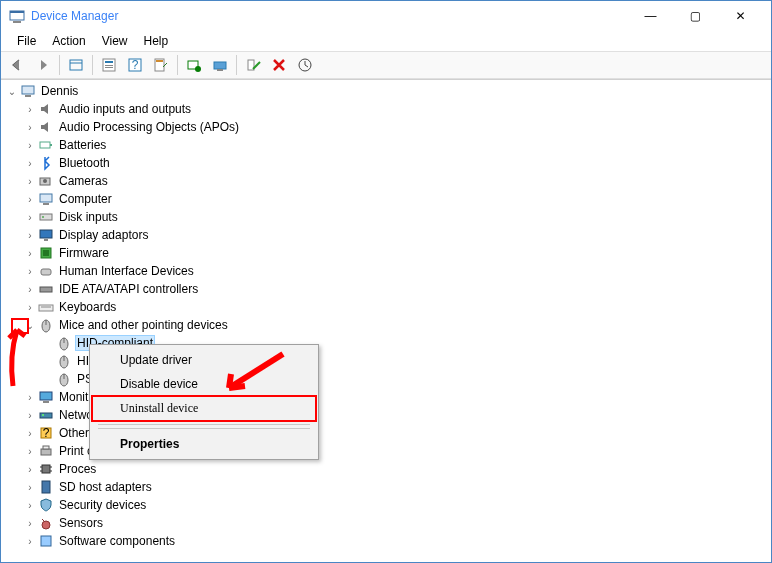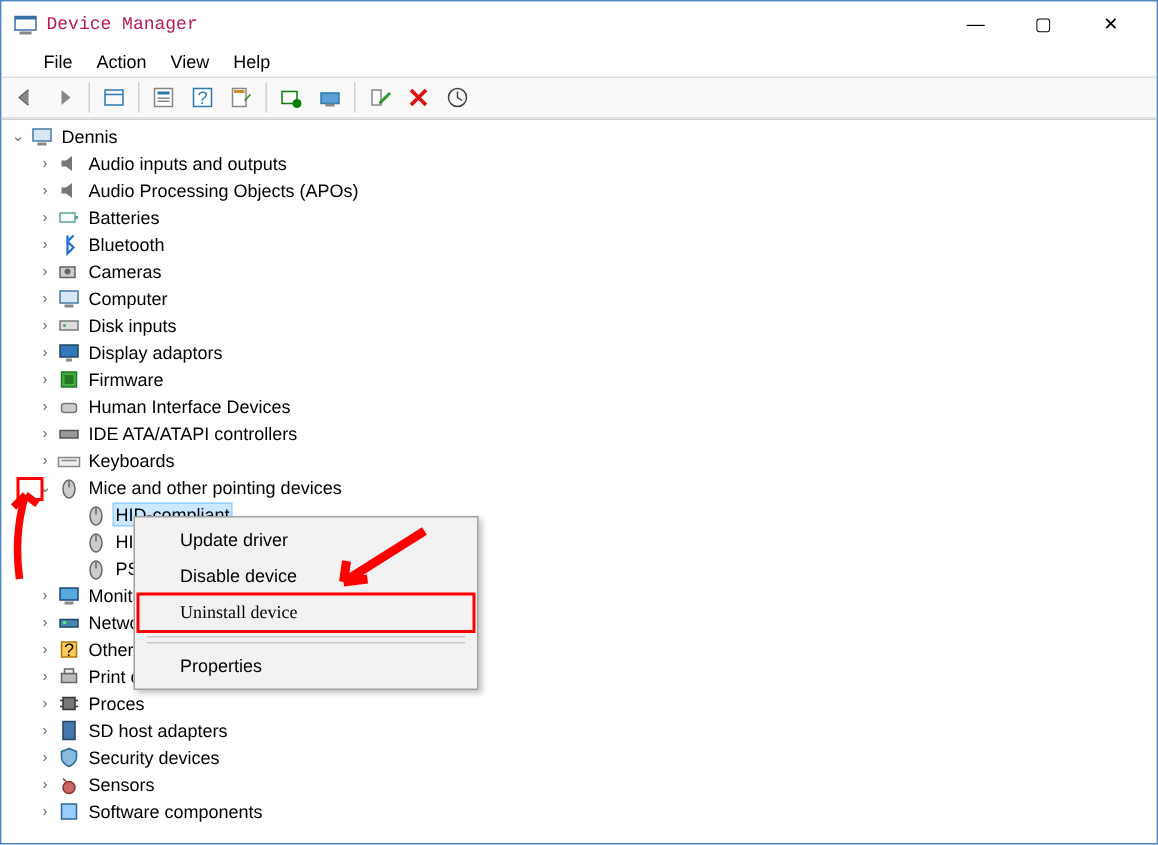--- a/index.html
+++ b/index.html
@@ -1,39 +1,39 @@
 <!DOCTYPE html>
 <html><head>
 <meta charset="utf-8">
 <style>
 * { box-sizing: border-box; margin: 0; padding: 0; font-family: "Segoe UI", Tahoma, sans-serif; font-size: 12px; }
 body { background: #fff; width: 772px; height: 563px; overflow: hidden; border: 1px solid #4a86c4; }
 .titlebar { background: #fff; height: 30px; display: flex; align-items: center; padding: 0 8px; }
 .titlebar .app-icon { width: 16px; height: 16px; margin-right: 6px; }
-.titlebar .title { flex: 1; color: #be185d; font-family: Liberation Mono, monospace; }
+.titlebar .title { flex: 1; color: #3b82f6; }
 .titlebar .winbtn { width: 45px; height: 30px; display: flex; align-items: center; justify-content: center; color: #000; }
-.menubar { height: 20px; display: flex; align-items: center; padding: 0 20px; background: #fff; }
+.menubar { height: 20px; display: flex; align-items: center; padding: 0 8px; background: #fff; }
 .menubar .menu-item { padding: 2px 8px; }
 .toolbar { height: 28px; display: flex; align-items: center; padding: 2px 4px; gap: 2px; border-top: 1px solid #e0e0e0; border-bottom: 1px solid #e0e0e0; background: #f9f9f9; }
 .tbtn { width: 24px; height: 24px; display: flex; align-items: center; justify-content: center; border: 1px solid transparent; }
 .tsep { width: 1px; height: 20px; background: #d0d0d0; margin: 0 2px; }
 .content { position: relative; height: calc(100% - 78px); overflow: auto; background: #fff; border-top: 1px solid #d0d0d0; }
 .tree { padding: 2px 0 2px 4px; }
 .node { display: flex; align-items: center; height: 18px; white-space: nowrap; }
 .expander { width: 14px; height: 14px; display: flex; align-items: center; justify-content: center; color: #6b6b6b; font-size: 10px; cursor: pointer; }
 .node-icon { width: 16px; height: 16px; margin: 0 3px 0 1px; display: inline-flex; align-items: center; justify-content: center; }
 .node-label { padding: 1px 2px; }
 .selected .node-label { background: #cce8ff; border: 1px solid #99d1ff; padding: 0 1px; text-align: center; }
 .children { margin-left: 18px; }
 .root-row { margin-left: 0; }
 .ctxmenu { position: absolute; background: #f2f2f2; border: 1px solid #a0a0a0; box-shadow: 2px 2px 4px rgba(0,0,0,.25); padding: 3px 2px; width: 230px; }
 .ctxitem { padding: 5px 14px 5px 28px; }
 .ctxsep { height: 1px; background: #c8c8c8; margin: 3px 6px; }
 .ctx-highlight { outline: 2px solid #ff0000; outline-offset: -1px; font-family: Liberation Serif, serif; }
-.bold { font-weight: 400; }
+.bold { font-weight: 700; }
 .arrow-annot { position: absolute; pointer-events: none; }
 svg { display: block; }
 </style>
 </head>
 <body>
 
 <div class="titlebar">
   <span class="app-icon">
     <svg viewBox="0 0 16 16">
         <rect x="1" y="3" width="14" height="9" fill="#fff" stroke="#3a6ea5"></rect>

